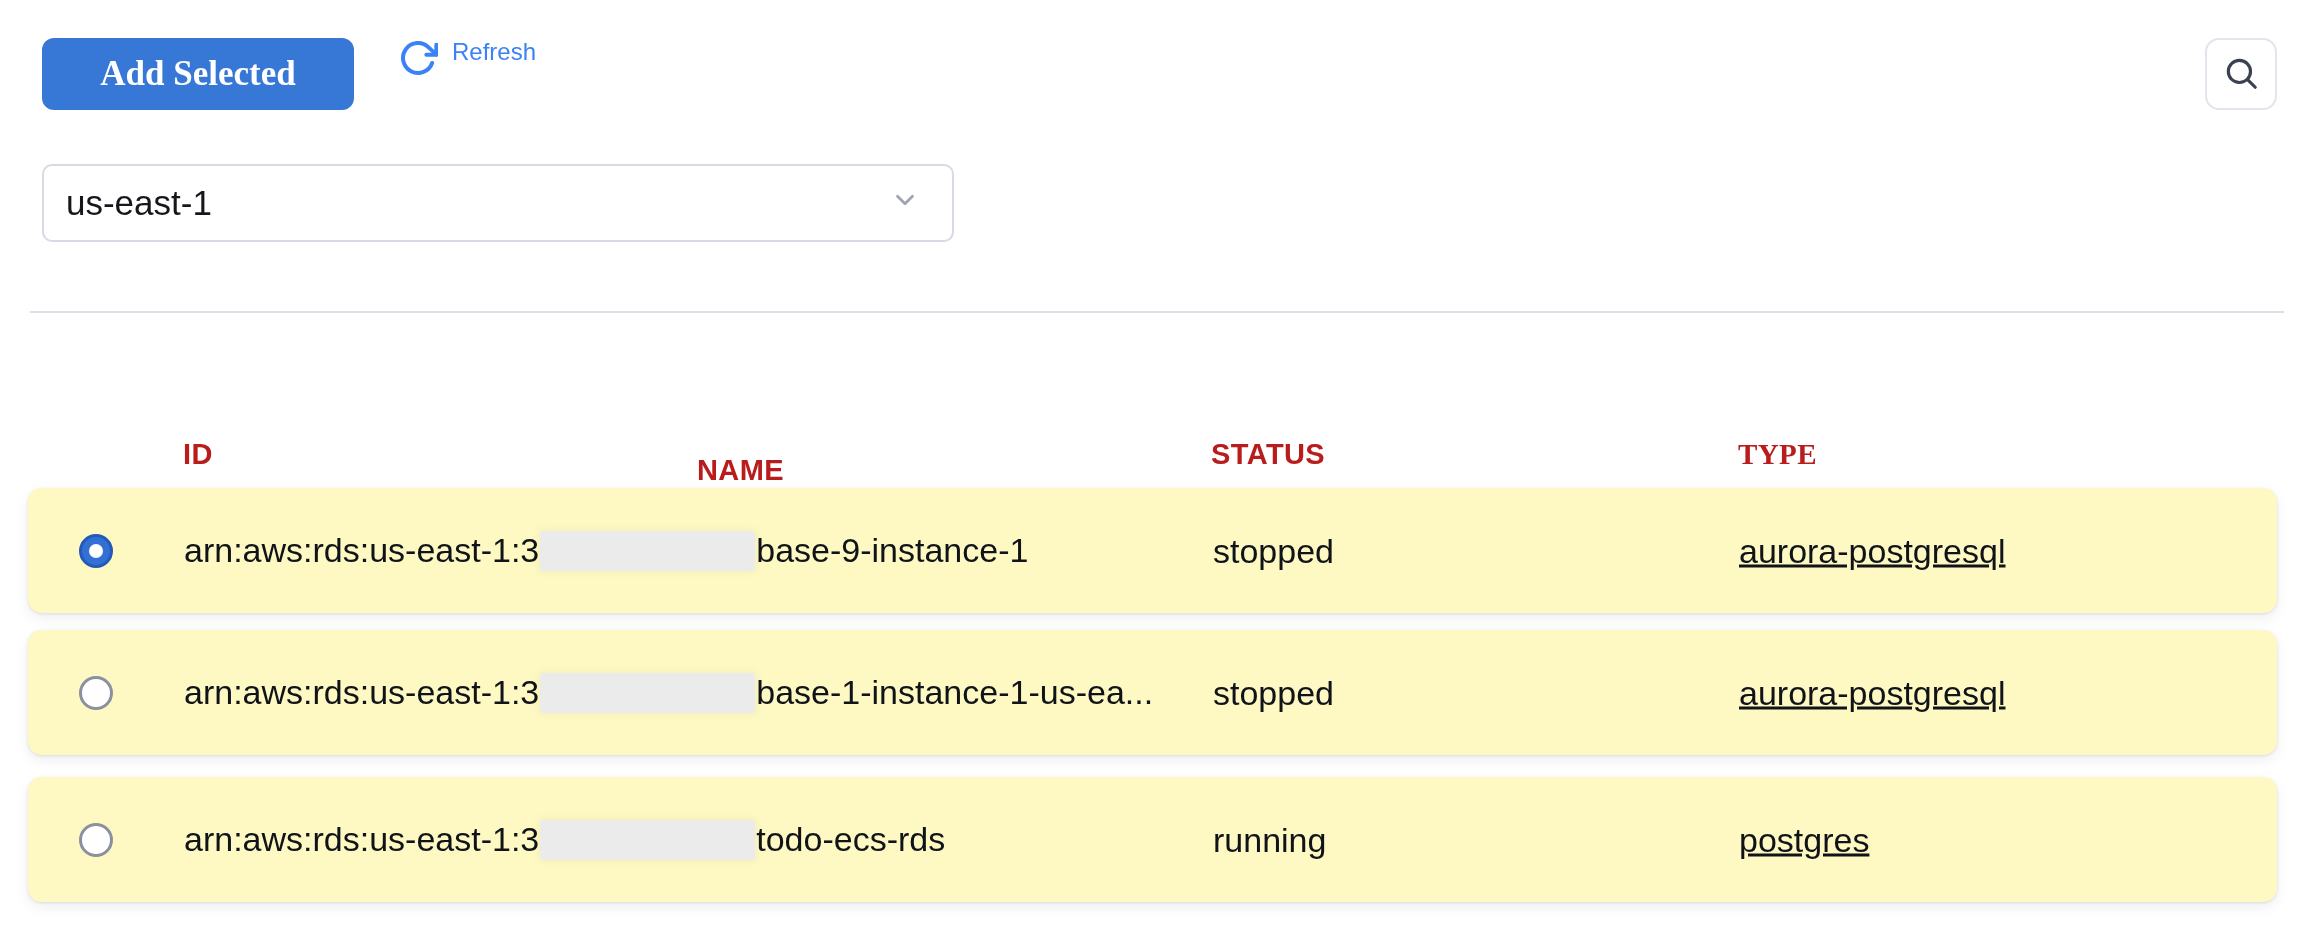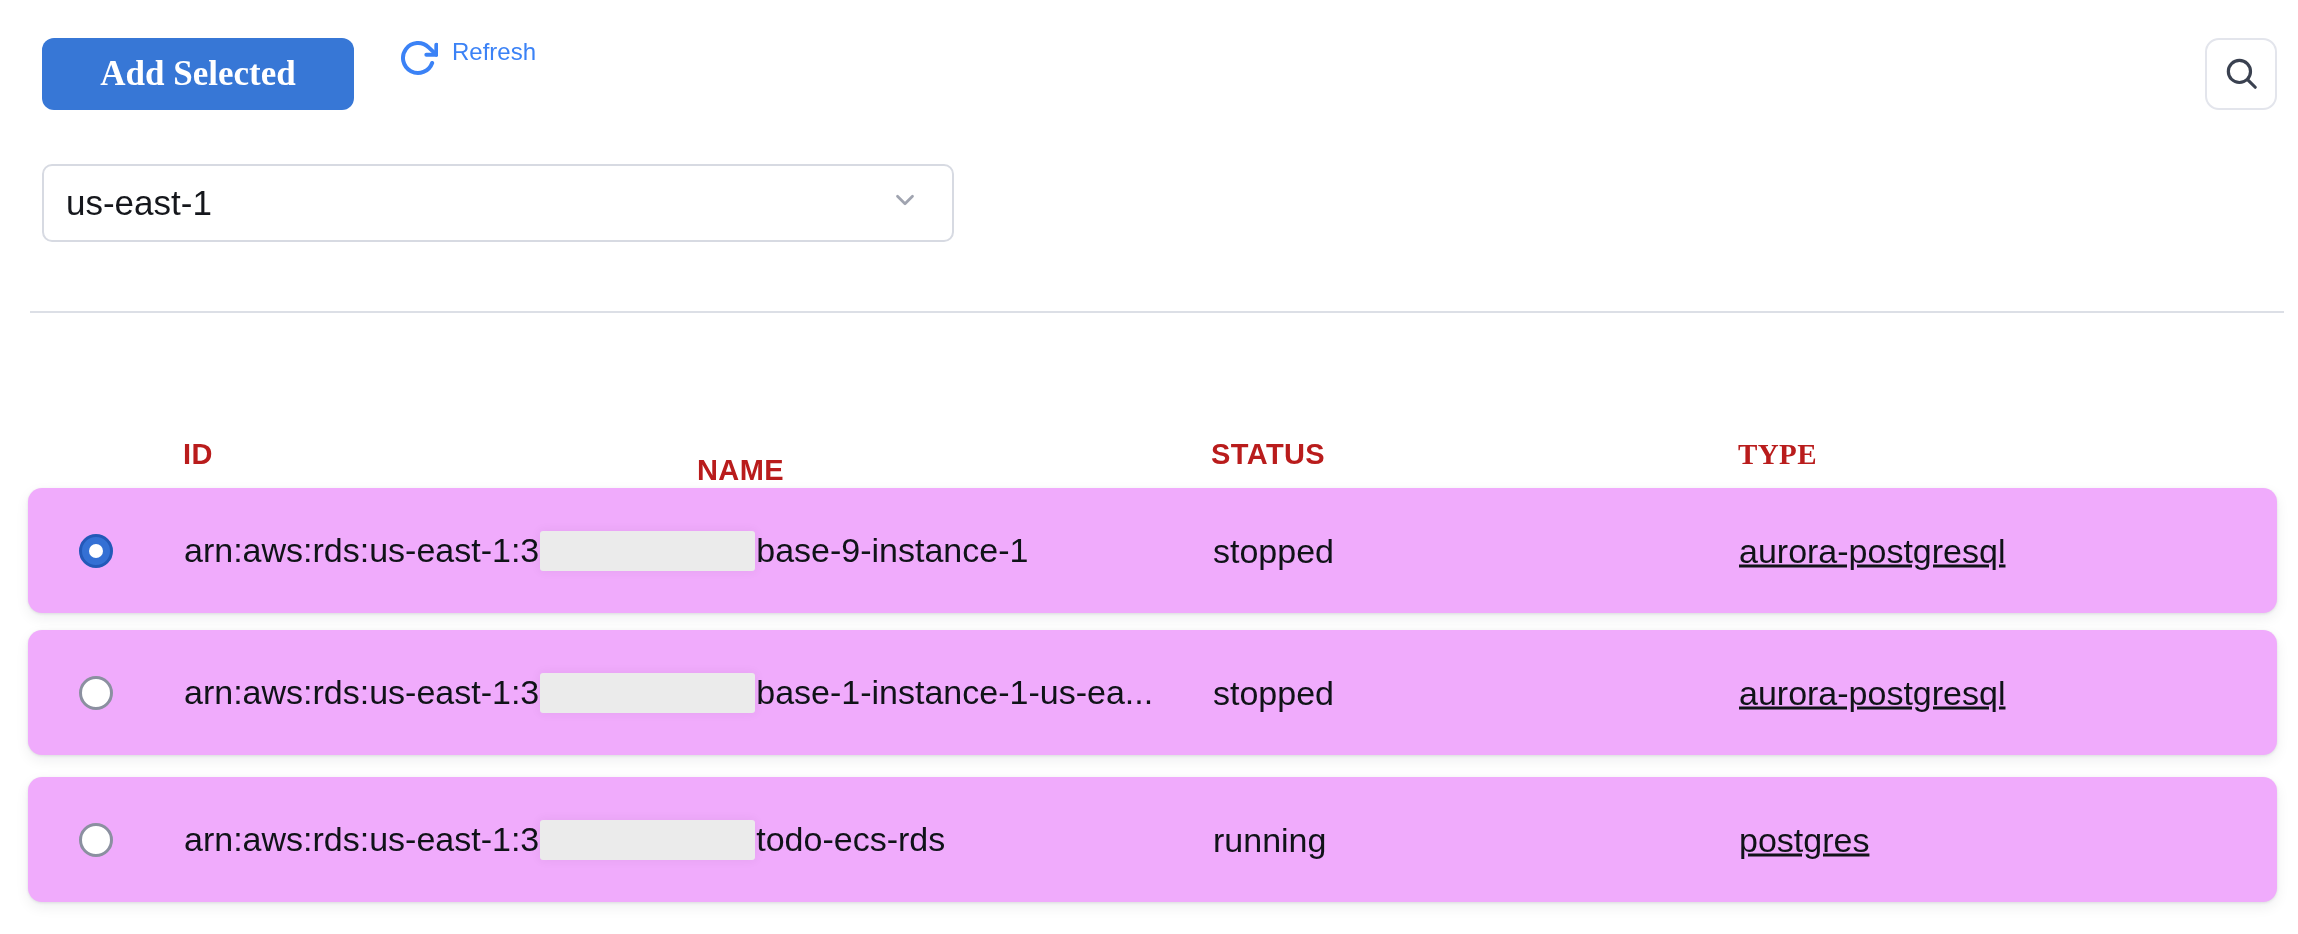--- a/index.html
+++ b/index.html
@@ -68,21 +68,21 @@
   }
   .th-id     { left: 183px; }
   .th-name   { left: 697px; margin-top: 16px; }
   .th-status { left: 1211px; }
   .th-type   { left: 1738px; font-family: Liberation Serif, serif; }
 
   
   .row {
     position: absolute; left: 28px;
     width: 2249px; height: 125px;
-    background: #f0abfc; border-radius: 14px;
+    background: #fef9c3; border-radius: 14px;
     box-shadow: 0 1px 3px rgba(16,24,40,0.10), 0 5px 14px rgba(16,24,40,0.07);
     cursor: pointer;
   }
   .row-1 { top: 488px; }
   .row-2 { top: 630px; }
   .row-3 { top: 777px; }
 
   .radio {
     position: absolute; left: 51px; top: 50%;
     transform: translateY(-50%);

